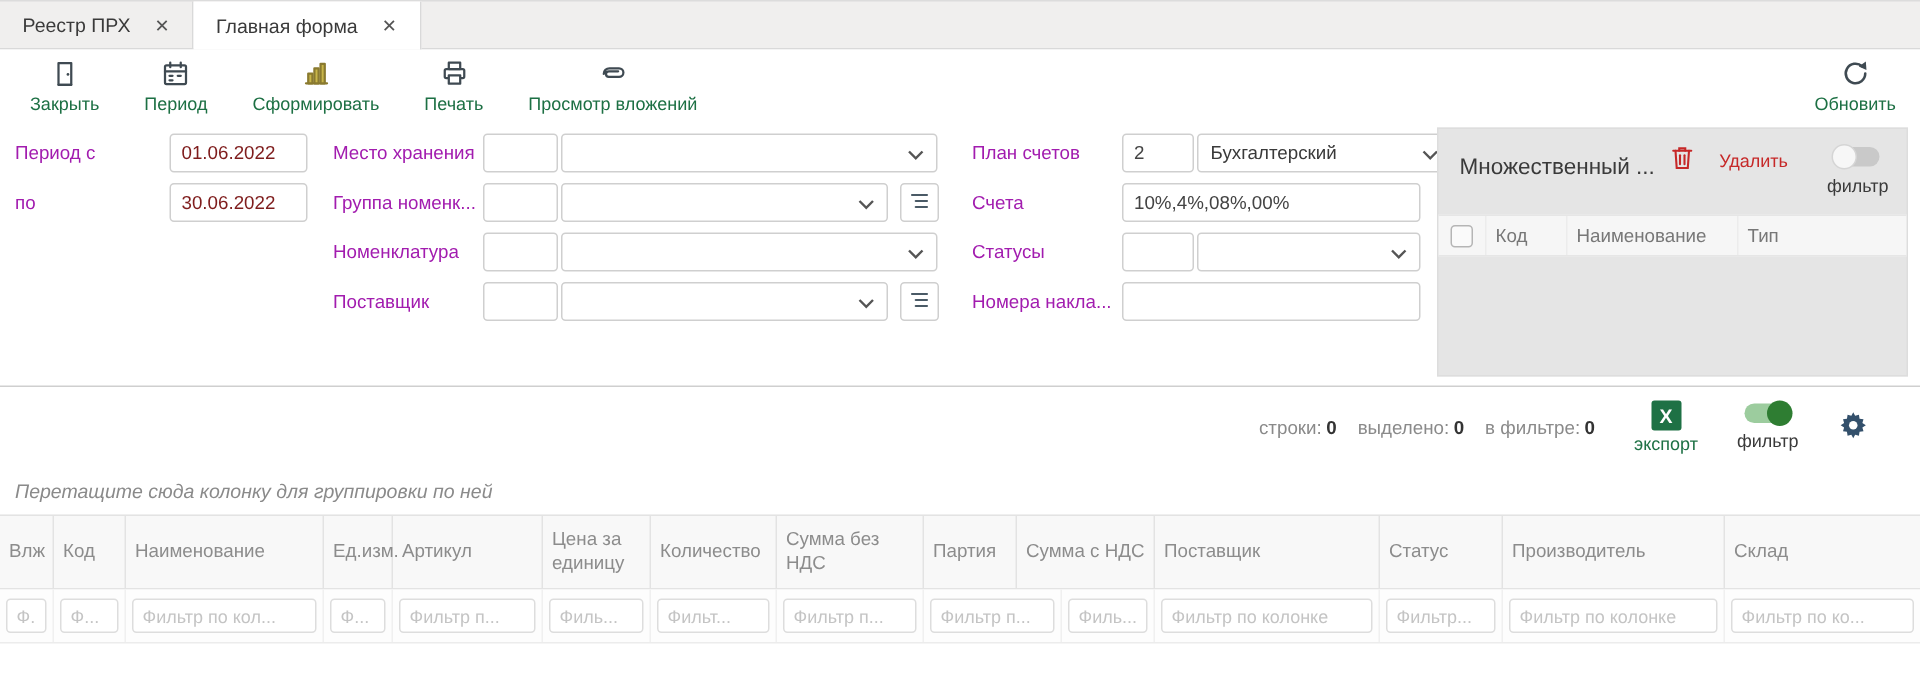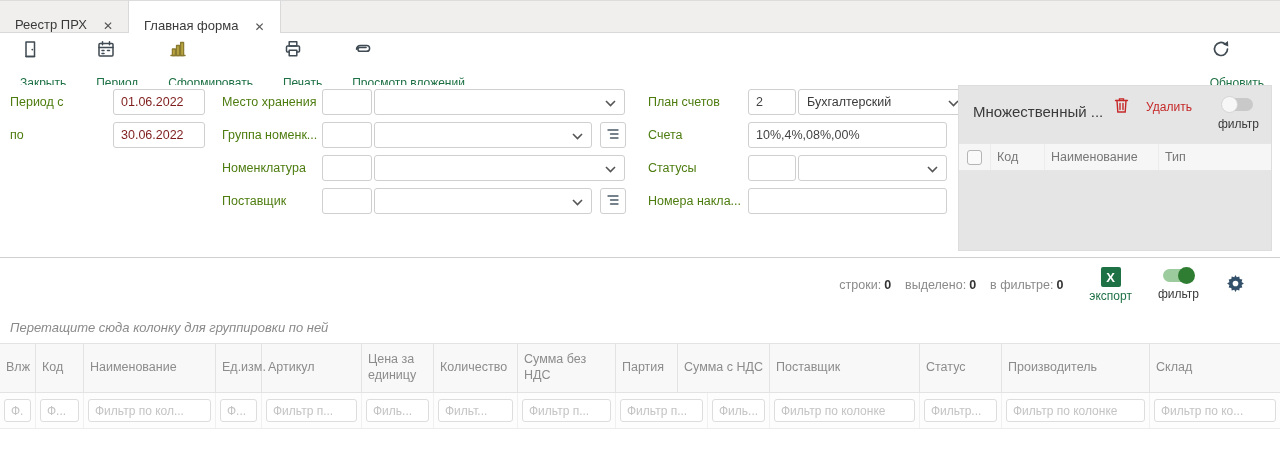--- a/index.html
+++ b/index.html
@@ -2,37 +2,37 @@
 <html><head>
 <meta charset="utf-8">
 <style>
   html,body{margin:0;padding:0;background:#fff;}
   .app{position:relative;width:1280px;height:461px;background:#fff;overflow:hidden;
        font-family:"Liberation Sans","DejaVu Sans",sans-serif;color:#333;font-size:13px;}
 
   
   .tabbar{display:flex;height:33px;background:#f0efee;border-top:1px solid #dcdcdc;
           border-bottom:1px solid #d9d9d9;box-sizing:border-box;}
-  .tab{display:flex;align-items:flex-end;gap:16px;padding:0 15px;border-right:1px solid #d9d9d9;
+  .tab{display:flex;align-items:center;gap:16px;padding:0 15px;border-right:1px solid #d9d9d9;
        font-size:13px;color:#3a3a3a;cursor:pointer;}
   .tab.active{background:#fff;margin-bottom:-1px;position:relative;z-index:2;}
   .tab-close{color:#555;font-size:12px;cursor:pointer;line-height:1;}
 
   
   .toolbar{display:flex;align-items:flex-start;gap:30px;padding:5px 16px 4px 20px;height:52px;
            box-sizing:border-box;background:#fff;}
-  .tb-item{display:flex;flex-direction:column;gap:16px;cursor:pointer;}
+  .tb-item{display:flex;flex-direction:column;align-items:center;gap:2px;cursor:pointer;}
   .tb-icon{height:22px;display:flex;align-items:center;}
   .tb-icon svg{display:block;}
   .tb-label{font-size:12px;color:#1d7044;white-space:nowrap;}
   .tb-spacer{flex:1;}
 
   
   .filters{position:relative;height:172px;background:#fff;}
-  .flabel{position:absolute;font-size:12.5px;color:#4d7c0f;line-height:16px;white-space:nowrap;}
+  .flabel{position:absolute;font-size:12.5px;color:#a21caf;line-height:16px;white-space:nowrap;}
   .finput{position:absolute;height:26px;box-sizing:border-box;border:1px solid #cfcfcf;border-radius:3px;
           font:12.5px "Liberation Sans","DejaVu Sans",sans-serif;color:#444;padding:0 7px;background:#fff;outline:none;}
   .finput.gray{color:#7f1d1d;}
   .fselect{position:absolute;height:26px;box-sizing:border-box;border:1px solid #cfcfcf;border-radius:3px;
            background:#fff;display:flex;align-items:center;justify-content:flex-end;padding-right:8px;cursor:pointer;}
   .treebtn{position:absolute;width:26px;height:26px;box-sizing:border-box;border:1px solid #cfcfcf;border-radius:3px;
            background:#fff;display:flex;align-items:center;justify-content:center;cursor:pointer;}
 
   
   .panel{position:absolute;left:958px;top:0;width:314px;height:166px;border:1px solid #ddd;

